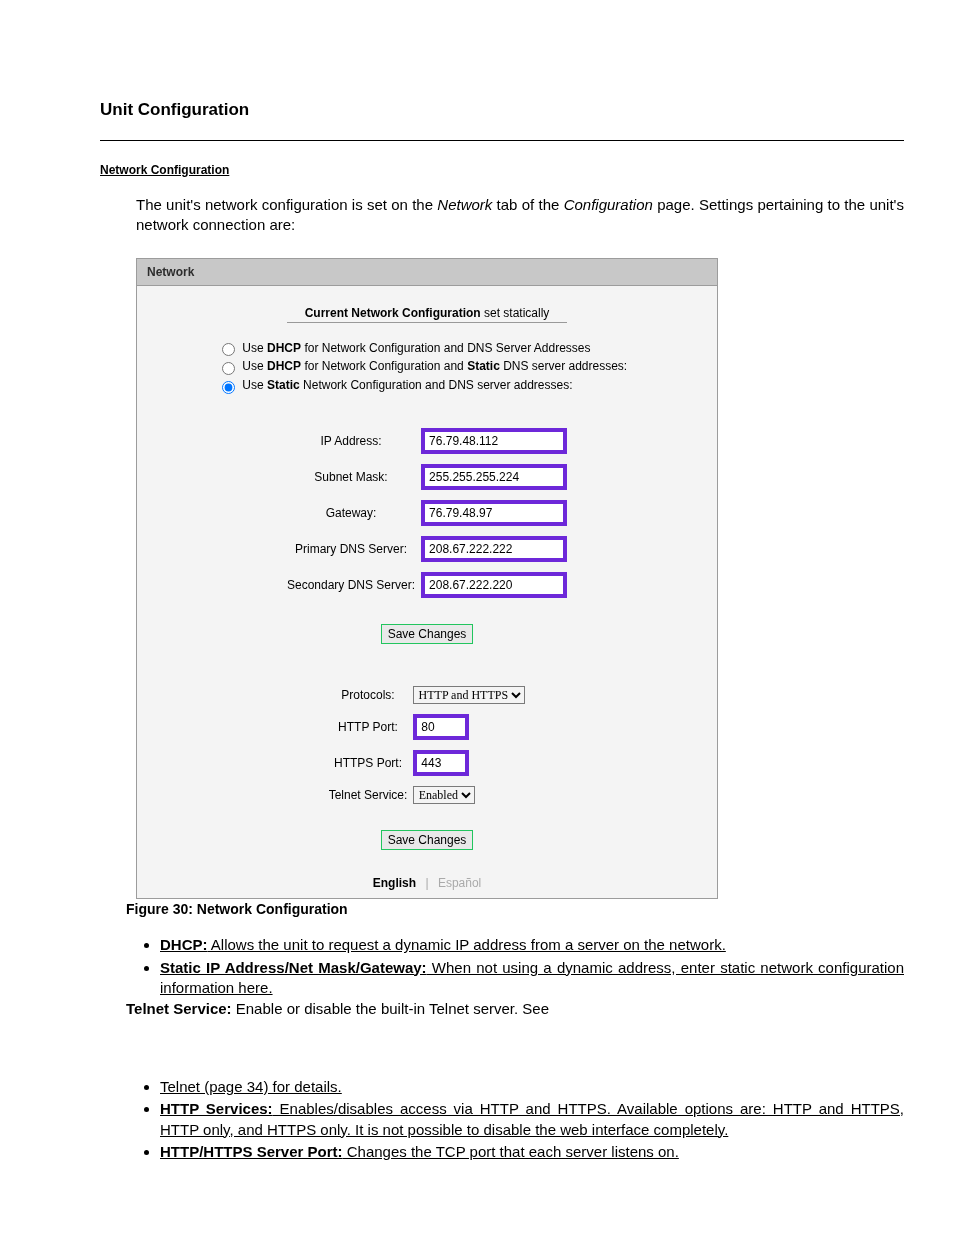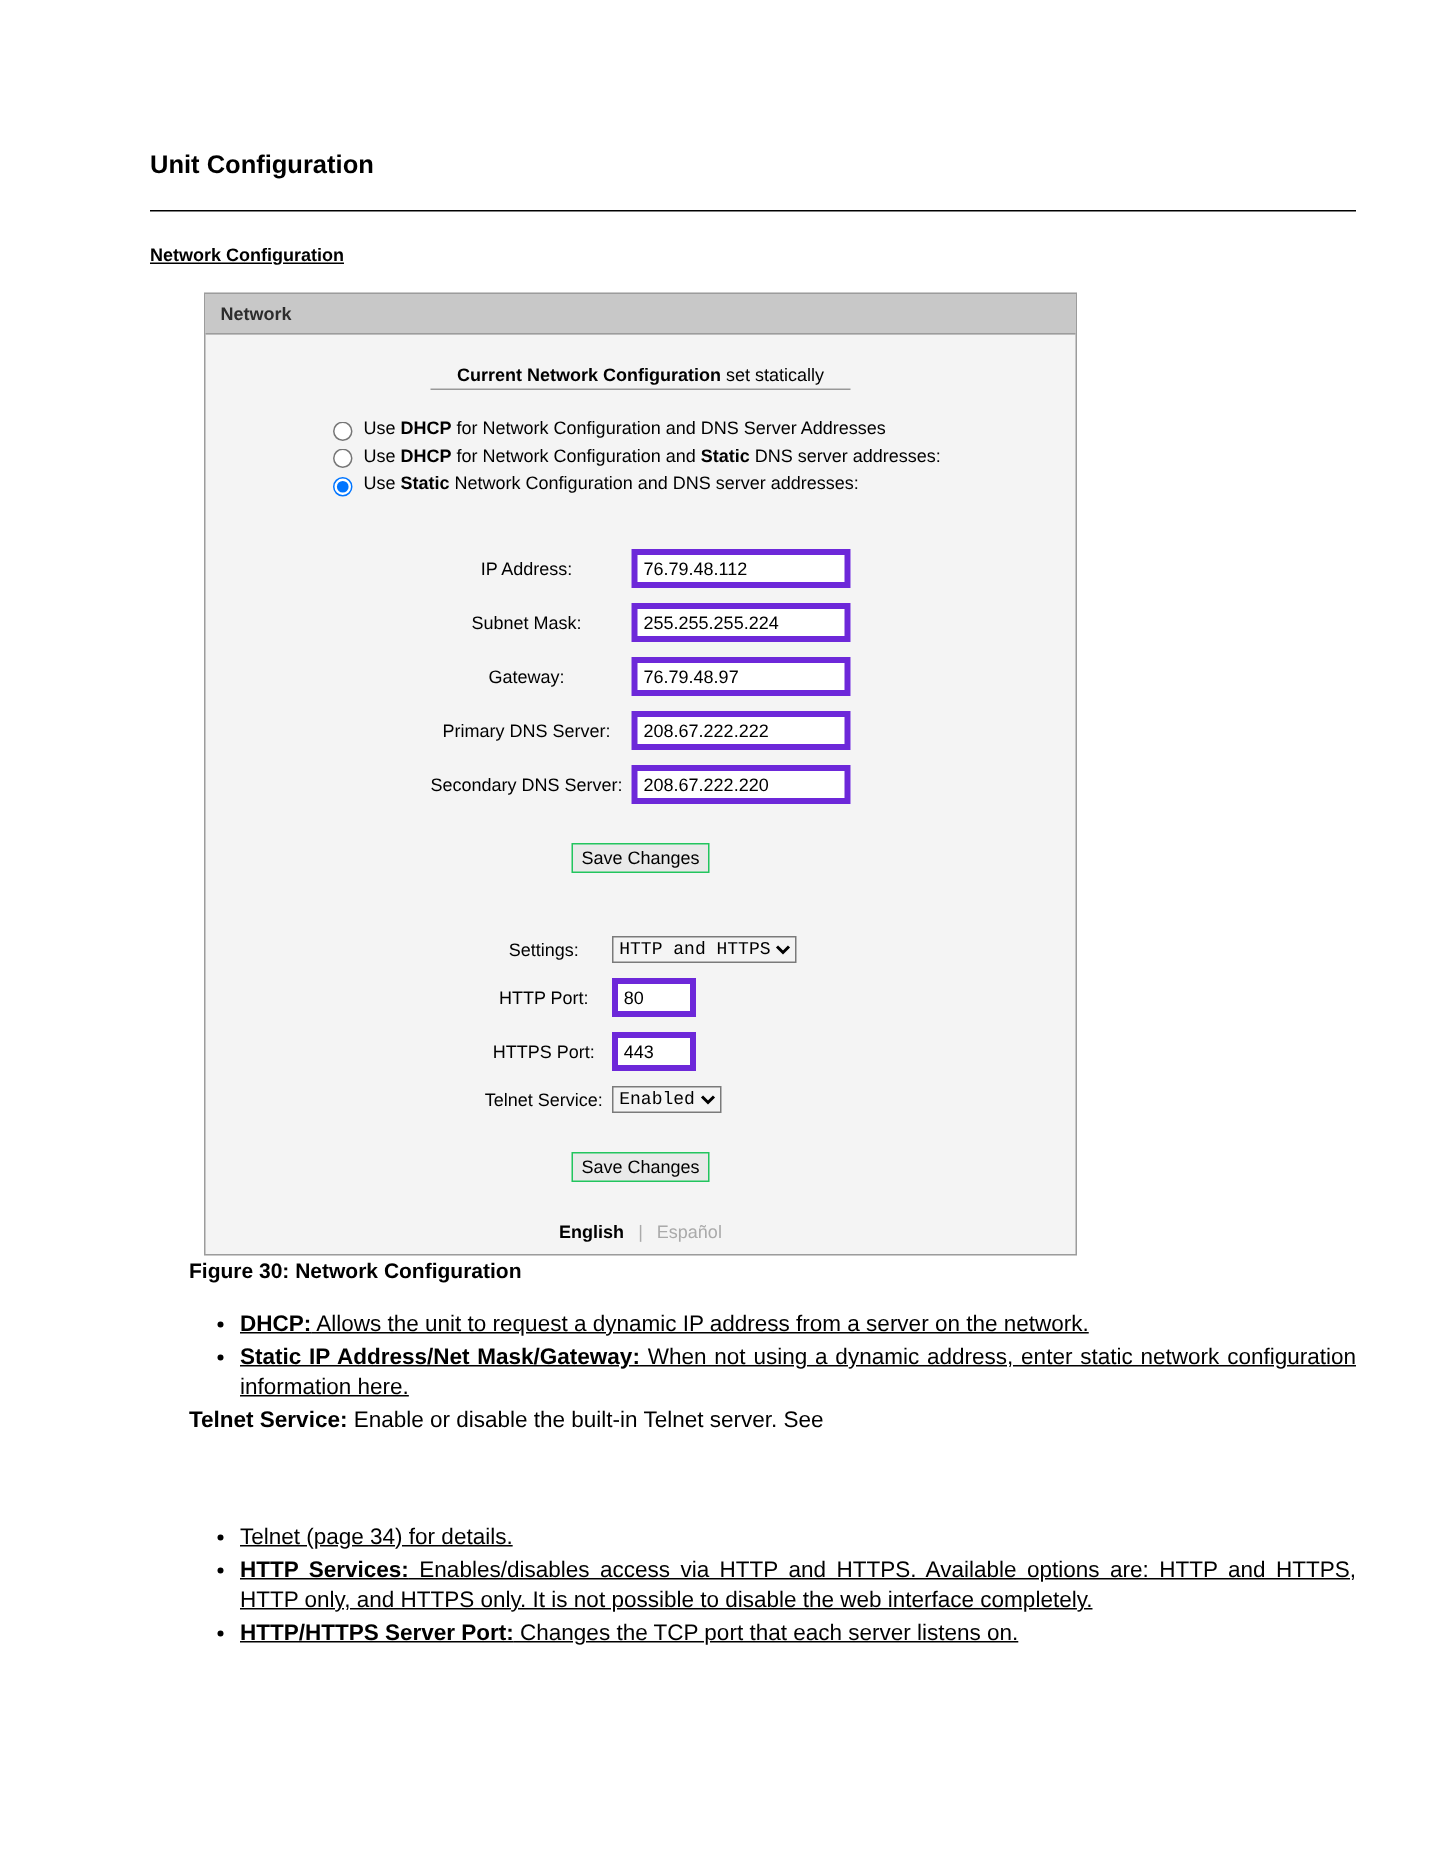--- a/index.html
+++ b/index.html
@@ -76,24 +76,25 @@
   .field-row input[type=text] {
     font-family: Verdana, Geneva, sans-serif;
     font-size: 12px;
     width: 130px;
     border: 4px solid #6d28d9;
     padding: 2px 4px;
     background: #fff;
   }
   .field-row input.short { width: 40px; }
   .field-row select {
-    font-family: Liberation Mono, monospace;
+    font-family: Liberation Serif, serif;
     font-size: 12px;
     border: 1px solid #7a7a7a;
     background: #f4f4f4;
+    text-align: center;
   }
   .save-btn {
     background: #e9e9e9;
     border: 1px solid #22c55e;
     font-family: Verdana, Geneva, sans-serif;
     font-size: 12px;
     padding: 2px 6px;
     margin-top: 8px;
   }
 
@@ -134,20 +135,23 @@
 </style>
 </head>
 <body>
 
 <div class="page">
 
   <div class="h1">Unit Configuration</div>
 
   <div class="h2">Network Configuration</div>
 
+  <p class="intro">
+    <span>The unit's network configuration is set on the </span><span class="it">Network</span><span> tab of the </span><span class="it">Configuration</span><span> page.  Settings pertaining to the unit's network connection are:</span>
+  </p>
 
   <div class="screenshot">
 
     <div class="panel-header">Network</div>
     <div class="panel-body">
       <div class="curr-line">
         <span class="b">Current Network Configuration</span><span> set statically</span>
       </div>
       <hr class="hr-short">
 
@@ -191,21 +195,21 @@
       </tbody>
         </table>
 
       <button class="save-btn">Save Changes</button>
     </div>
 
     <div class="panel-body">
       <table class="field-table">
         <tbody>
             <tr class="field-row">
-          <td class="label">Settings:</td>
+          <td class="label">Protocols:</td>
           <td class="control">
             <select>
               <option>HTTP and HTTPS</option>
             </select>
           </td>
         </tr>
         <tr class="field-row">
           <td class="label">HTTP Port:</td>
           <td class="control"><input class="short" type="text" value="80" style=""></td>
         </tr>

